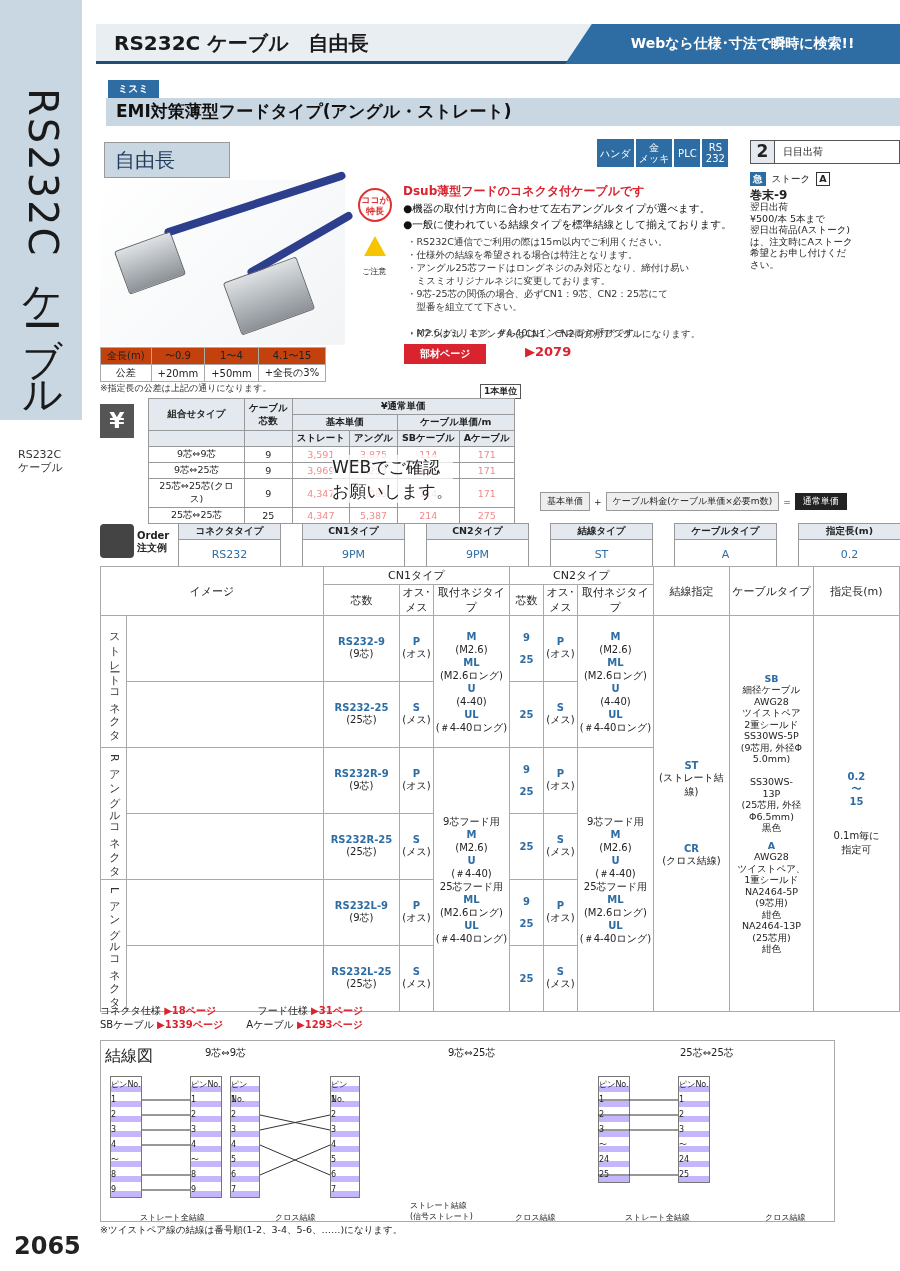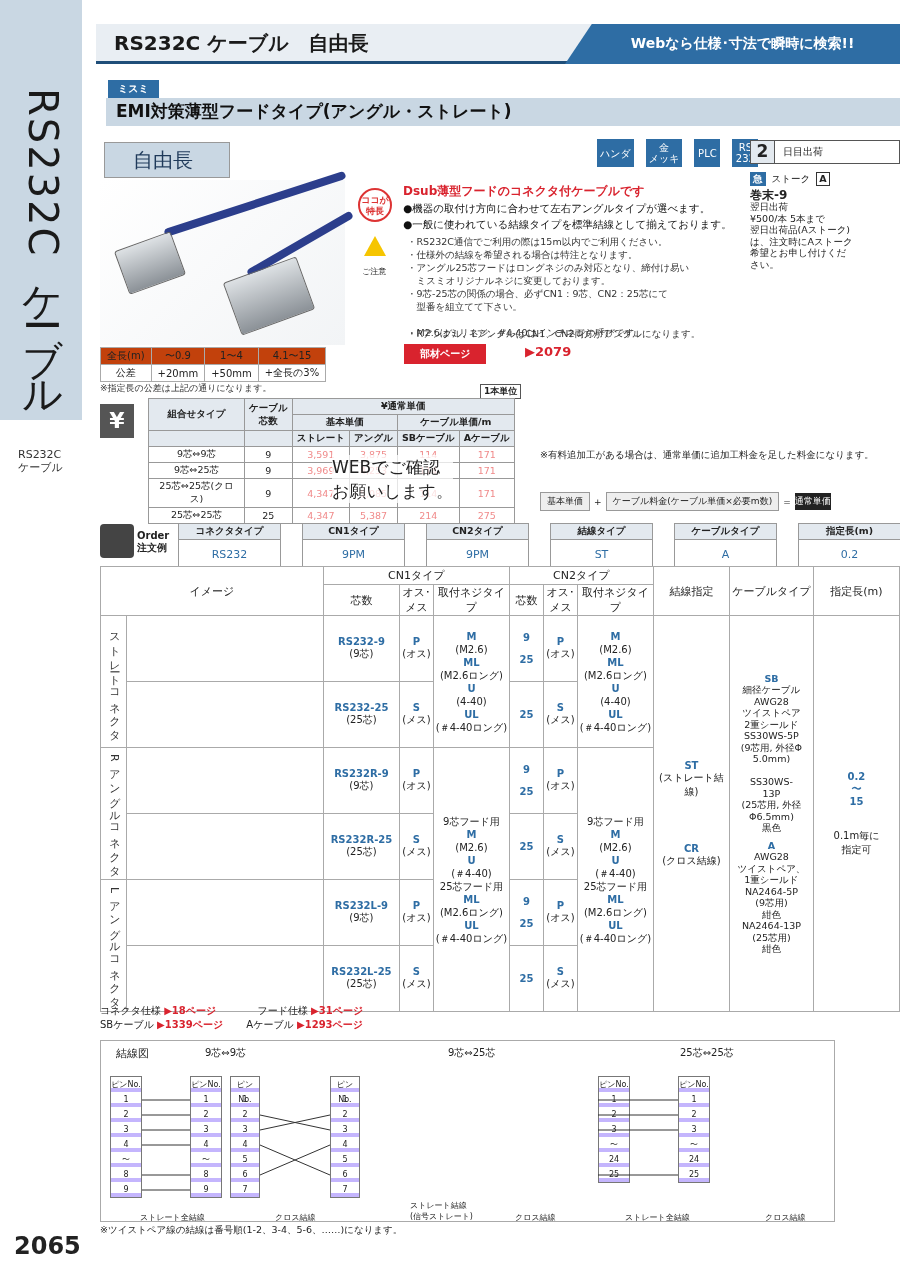--- a/index.html
+++ b/index.html
@@ -6,30 +6,30 @@
 body{width:900px;height:1271px;background:#fff;font-family:"DejaVu Sans",sans-serif;color:#222;position:relative;overflow:hidden;font-size:10px}
 .abs{position:absolute}
 .sidebar{left:0;top:0;width:82px;height:420px;background:#c9d7e3}
 .side-title{left:18px;top:88px;width:46px;font-size:40px;line-height:42px;color:#1a1a1a;writing-mode:vertical-rl;letter-spacing:2px;font-family:"DejaVu Sans",sans-serif}
 .side-label{left:18px;top:448px;font-size:11px;line-height:13px;color:#333}
 .header{left:96px;top:24px;width:804px;height:40px;background:#e9eef3;border-bottom:3px solid #1f4e79}
 .header-title{left:114px;top:30px;font-size:20px;font-weight:bold;color:#1a1a1a}
 .header-banner{left:565px;top:24px;width:335px;height:40px;background:#2e6da4;clip-path:polygon(8% 0,100% 0,100% 100%,0 100%);color:#fff;font-size:14px;font-weight:bold;display:flex;align-items:center;justify-content:center;padding-left:20px}
 .brand-tag{left:108px;top:80px;background:#2e6da4;color:#fff;font-size:10px;font-weight:bold;padding:2px 10px}
 .subtitle{left:106px;top:98px;width:794px;height:28px;background:#c9d7e3;font-size:17px;font-weight:bold;color:#111;padding:2px 10px}
-.jiyuu{left:104px;top:142px;width:126px;height:36px;background:#c9d7e3;border:1px solid #999;font-size:20px;color:#1f3a5a;padding:4px 28px}
+.jiyuu{left:104px;top:142px;width:126px;height:36px;background:#c9d7e3;border:1px solid #999;font-size:20px;color:#1f3a5a;padding:4px 10px}
 .photo{left:100px;top:180px;width:245px;height:165px;background:linear-gradient(135deg,#fff 0%,#f2f4f6 100%)}
 .cable{position:absolute;height:8px;background:#2c3e8c;border-radius:4px}
 .hood{position:absolute;background:linear-gradient(180deg,#dde1e4,#8b9197);border:1px solid #666;border-radius:3px}
 table{border-collapse:collapse}
 .tol{left:100px;top:347px;font-size:10px}
 .tol td{border:1px solid #aaa;padding:1px 6px;text-align:center;height:16px}
 .tol td.h{background:#c2410c}
 .note-s{font-size:9px;color:#333}
-.icons{left:597px;top:139px;display:flex;gap:12px}
+.icons{left:597px;top:139px;display:flex;gap:2px}
 .icons div{background:#2e6da4;color:#fff;font-size:10px;text-align:center;line-height:11px;padding:2px 3px;min-width:26px;height:28px;display:flex;align-items:center;justify-content:center;flex-direction:column}
 .ship{left:750px;top:140px;width:150px;height:24px;border:1px solid #555;display:flex;align-items:center}
 .ship .n{background:#e3e9ef;border-right:1px solid #555;width:24px;height:100%;font-size:17px;font-weight:bold;text-align:center}
 .ship .t{padding-left:8px;font-size:10px}
 .feature-badge{left:358px;top:188px;width:34px;height:34px;border:2px solid #d33;border-radius:50%;color:#d33;font-size:9px;font-weight:bold;text-align:center;line-height:11px;padding-top:5px;background:#fff}
 .feat-head{left:403px;top:183px;color:#d9232e;font-weight:bold;font-size:12px}
 .feat-line{left:403px;font-size:10.5px;color:#111}
 .caution-icon{left:364px;top:236px;width:0;height:0;border-left:11px solid transparent;border-right:11px solid transparent;border-bottom:20px solid #f6c500}
 .caution-txt{left:362px;top:266px;font-size:8px}
 .cnote{left:407px;font-size:9.5px;color:#333;line-height:12px}
@@ -39,40 +39,40 @@
 .price-icon{left:100px;top:404px;width:34px;height:34px;background:#555;color:#fff;font-size:22px;text-align:center;line-height:34px;font-weight:bold}
 .price{left:148px;top:398px;font-size:9.5px}
 .price td,.price th{border:1px solid #999;padding:1px 4px;text-align:center;height:16px}
 .price th{background:#e3e9ef;font-weight:bold}
 .price .pv{color:#f08a8a}
 .web-ov{left:332px;top:455px;font-size:17px;line-height:24px;color:#222;background:rgba(255,255,255,.75)}
 .unit{left:480px;top:384px;border:1px solid #555;font-size:9px;font-weight:bold;padding:0 3px}
 .ptext{left:540px;top:448px;font-size:9.5px;line-height:13px;width:355px}
 .formula{left:540px;top:492px;display:flex;align-items:center;gap:4px;font-size:9px}
 .formula span.b{border:1px solid #999;background:#eee;padding:2px 6px}
-.formula span.d{background:#222;color:#fff;padding:2px 0}
+.formula span.d{background:#222;color:#fff;padding:2px 8px}
 .order-icon{left:100px;top:524px;width:34px;height:34px;background:#444;border-radius:4px}
 .order-lbl{left:137px;top:530px;font-size:10px;font-weight:bold;line-height:12px}
 .ordtbl{left:178px;top:523px;display:flex;gap:0;align-items:flex-end}
 .ord{width:103px;text-align:center;margin-right:21px}
 .ord .h{background:#e3e9ef;border:1px solid #999;font-size:9.5px;font-weight:bold;padding:1px 0}
 .ord .v{border:1px solid #999;border-top:none;color:#2e6da4;font-size:11px;padding:8px 0}
 .main{left:100px;top:566px;width:800px;font-size:10px}
 .main td,.main th{border:1px solid #aaa;text-align:center;vertical-align:middle}
 .main th{background:#fff;font-weight:normal;font-size:11px;height:18px}
 .blue{color:#2e6da4;font-weight:bold}
 .vert{writing-mode:vertical-rl;font-size:11px;color:#333;letter-spacing:1px}
 .links{left:100px;top:1004px;font-size:10px;line-height:14px}
 .links .r{color:#d9232e;font-weight:bold}
 .wiring{left:100px;top:1040px;width:735px;height:182px;border:1px solid #aaa}
-.wiring-title{left:116px;top:1046px;font-size:11px}
+.wiring-title{left:105px;top:1046px;font-size:16px}
 .footnote{left:100px;top:1224px;font-size:9.5px}
 .pageno{left:14px;top:1232px;font-size:24px;font-weight:bold}
 .pinbox{position:absolute;border:1px solid #777;font-size:8px}
-.pinbox div{border-bottom:4px solid #c4b5fd;height:15px;line-height:15px;text-align:center}
+.pinbox div{border-bottom:6px solid #c4b5fd;height:15px;line-height:15px;}
 </style>
 </head>
 <body>
 
 <div class="abs sidebar"></div>
 <div class="abs side-title">RS232Cケーブル</div>
 <div class="abs side-label" style="white-space:pre">RS232C
 ケーブル</div>
 
 <div class="abs header"></div>
@@ -207,21 +207,20 @@
         <td class="pv">4,347</td>
         <td class="pv">5,387</td>
         <td class="pv">214</td>
         <td class="pv">275</td>
       </tr>
 </tbody>
   </table>
 <div class="abs web-ov" style="white-space:pre">WEBでご確認
 お願いします。</div>
 <div class="abs ptext">
-    <div>※有料追加工がある場合は、通常単価に追加工料金を足した料金になります。</div>
   </div>
 <div class="abs formula">
   <span class="b">基本単価</span>
     <span>+</span>
     <span class="b">ケーブル料金(ケーブル単価×必要m数)</span>
     <span>=</span>
     <span class="d">通常単価</span>
 </div>
 
 <div class="abs order-icon"></div>

